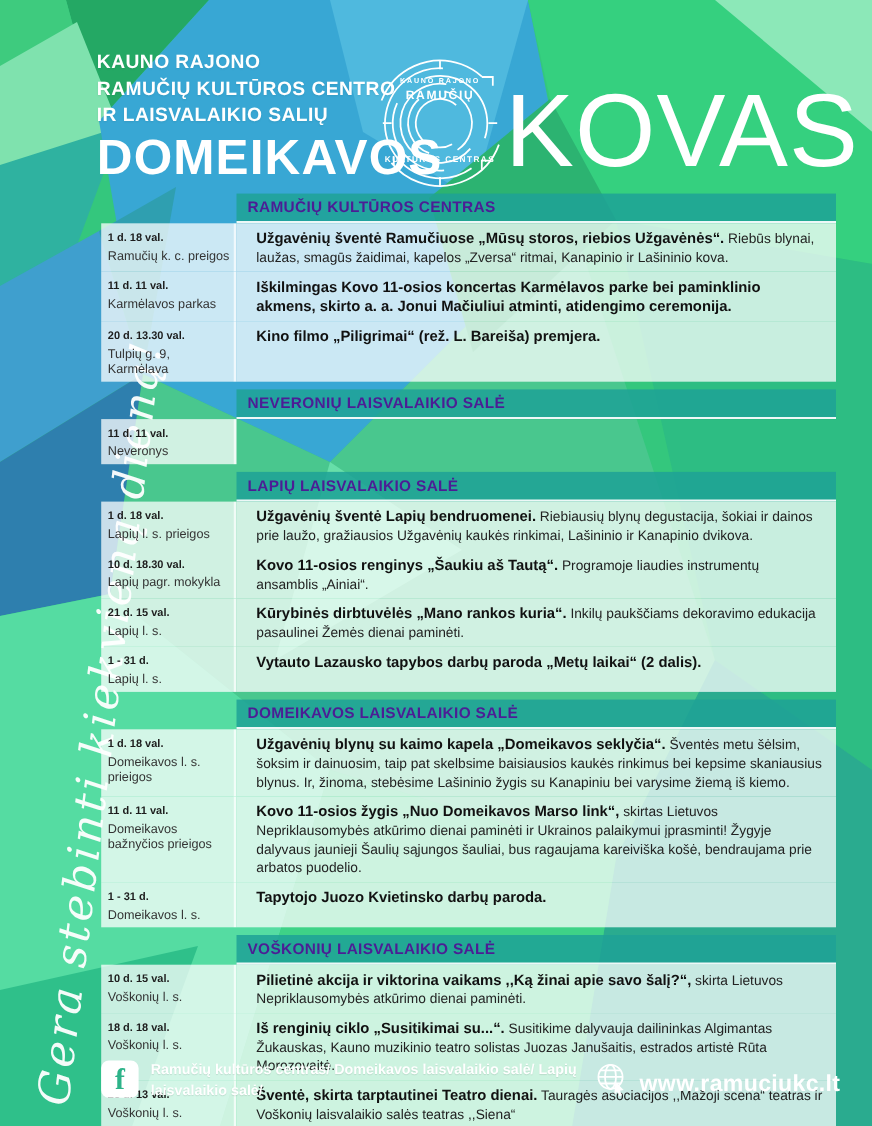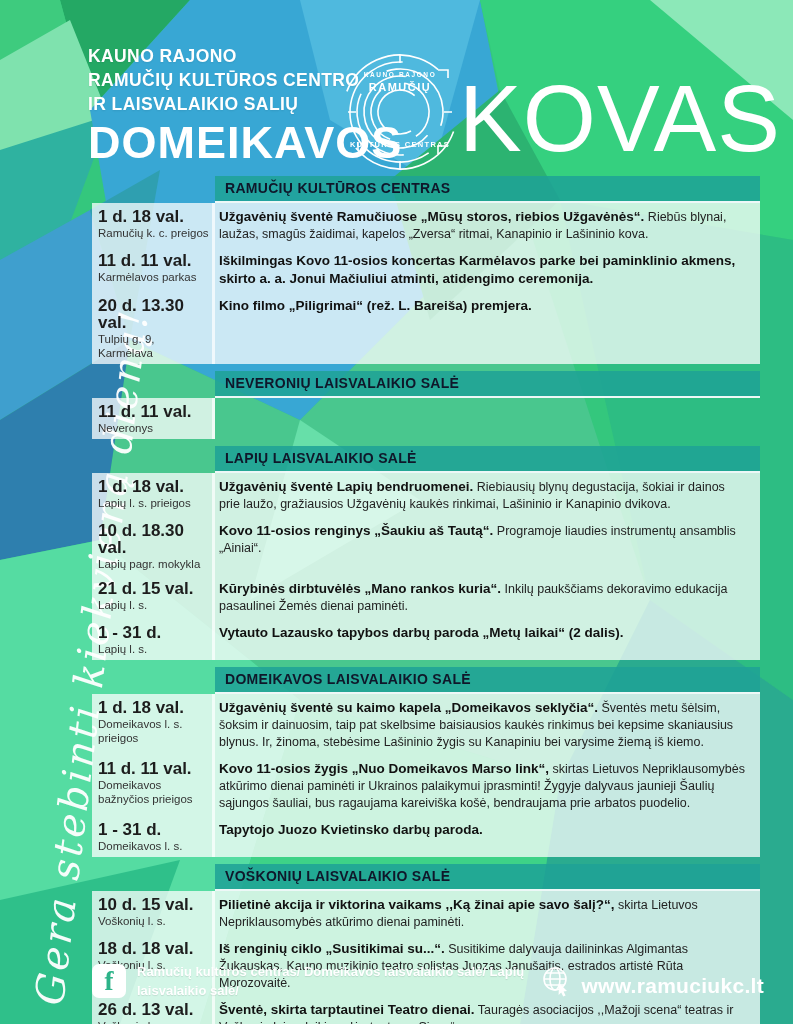--- a/index.html
+++ b/index.html
@@ -21,26 +21,26 @@
 
   
   .tagline{position:absolute;left:26px;top:1002px;z-index:2;transform:rotate(-83deg);transform-origin:0 0;
     white-space:nowrap;font-family:"DejaVu Serif",serif;font-style:italic;font-weight:400;
     font-size:40px;letter-spacing:3px;color:#fff;opacity:.95;}
 
   
   .table{position:absolute;left:92px;top:176px;width:668px;z-index:3;}
   .section{margin-bottom:7px;}
   .sec-header{margin-left:123px;background:rgba(30,162,150,.86);border-bottom:2px solid rgba(255,255,255,.92);
-    color:#0f172a;font-size:14px;font-weight:bold;letter-spacing:.3px;line-height:25px;height:25px;padding-left:10px;}
+    color:#4c1d95;font-size:14px;font-weight:bold;letter-spacing:.3px;line-height:25px;height:25px;padding-left:10px;}
   .event{display:flex;align-items:stretch;}
   .ev-left{width:120px;background:rgba(255,255,255,.74);padding:5px 2px 4px 6px;box-sizing:border-box;}
   .ev-gap{width:3px;background:rgba(255,255,255,.92);}
-  .ev-main{flex:1;background:rgba(255,255,255,.74);padding:5px 12px 4px 4px;box-sizing:border-box;}
-  .ev-time{font-size:17px;font-weight:bold;color:#1d1d1d;line-height:17px;}
+  .ev-main{flex:1;background:rgba(255,255,255,.74);padding:5px 12px 4px 18px;box-sizing:border-box;}
+  .ev-time{font-size:10px;font-weight:bold;color:#1d1d1d;line-height:17px;}
   .ev-place{font-size:11.5px;color:#333;line-height:14px;margin-top:1px;}
   .ev-text{font-size:12.5px;color:#222;line-height:17px;}
   .ev-title{font-size:13.5px;font-weight:bold;color:#111;}
 
   
   .footer{position:absolute;left:92px;top:962px;width:672px;z-index:3;display:flex;align-items:center;color:#fff;}
   .fb{width:34px;height:34px;border-radius:7px;background:#fff;color:#2db389;font-weight:bold;font-size:27px;
     line-height:34px;text-align:center;flex:0 0 auto;font-family:"Liberation Serif",serif;}
   .pages{margin-left:11px;width:452px;font-size:13px;font-weight:bold;line-height:19px;text-shadow:0 1px 1px rgba(0,0,0,.1);}
   .site{display:flex;align-items:flex-end;margin-left:8px;}
@@ -222,21 +222,21 @@
     <div class="sec-header">DOMEIKAVOS LAISVALAIKIO SALĖ</div>
     <div>
   <div class="event">
     <div class="ev-left">
       <div class="ev-time">1 d. 18 val.</div>
       <div class="ev-place">Domeikavos l. s. prieigos</div>
     </div>
     <div class="ev-gap"></div>
     <div class="ev-main">
       <div class="ev-text">
-        <span class="ev-title">Užgavėnių šventė su kaimo kapela „Domeikavos seklyčia“.</span><span> Šventės metu šėlsim, šoksim ir dainuosim, taip pat skelbsime baisiausios kaukės rinkimus bei kepsime skaniausius blynus. Ir, žinoma, stebėsime Lašininio žygis su Kanapiniu bei varysime žiemą iš kiemo.</span>
+        <span class="ev-title">Užgavėnių blynų su kaimo kapela „Domeikavos seklyčia“.</span><span> Šventės metu šėlsim, šoksim ir dainuosim, taip pat skelbsime baisiausios kaukės rinkimus bei kepsime skaniausius blynus. Ir, žinoma, stebėsime Lašininio žygis su Kanapiniu bei varysime žiemą iš kiemo.</span>
       </div>
     </div>
   </div>
 
   <div class="event">
     <div class="ev-left">
       <div class="ev-time">11 d. 11 val.</div>
       <div class="ev-place">Domeikavos bažnyčios prieigos</div>
     </div>
     <div class="ev-gap"></div>

